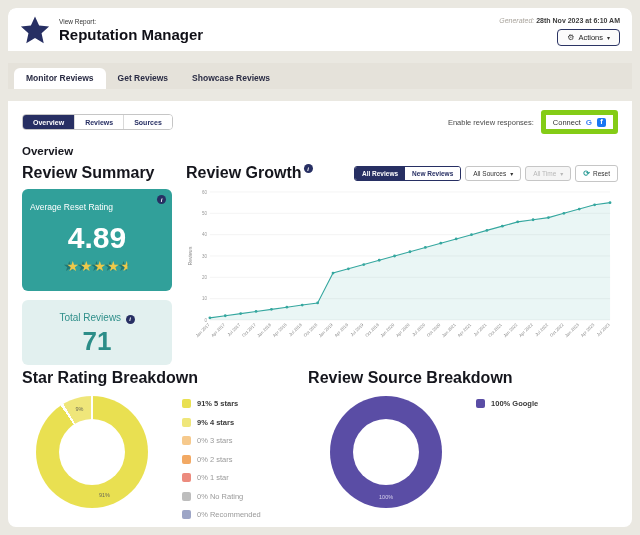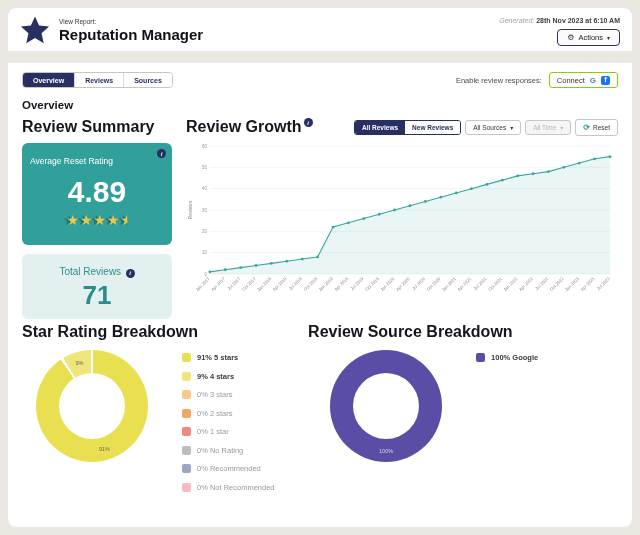--- a/index.html
+++ b/index.html
@@ -35,21 +35,21 @@
   
   .content { background:#fff; flex:1; padding:9px 14px 6px; border-radius:0 0 8px 8px; }
 
   .subtab-row { display:flex; justify-content:space-between; align-items:center; }
   .pill-group { display:inline-flex; border:1px solid #c6c6c6; border-radius:4px; overflow:hidden; }
   .pill { font-size:7px; padding:3.5px 10px; background:#fff; color:#272f63; font-weight:bold; cursor:pointer; border-right:1px solid #d9d9d9; }
   .pill:last-child { border-right:none; }
   .pill.active { background:#272f63; color:#fff; }
   .responses { display:flex; align-items:center; gap:7px; }
   .responses-label { font-size:7.5px; color:#4a4a4a; }
-  .connect-btn { display:inline-flex; align-items:center; gap:5px; border:1px solid #84cc16; border-radius:3px; background:#fff; padding:2.5px 7px; font-size:7.5px; color:#333; cursor:pointer; font-family:inherit; }
+  .connect-btn { display:inline-flex; align-items:center; gap:5px; border:5px solid #84cc16; border-radius:3px; background:#fff; padding:2.5px 7px; font-size:7.5px; color:#333; cursor:pointer; font-family:inherit; }
   .gicon { color:#4285F4; font-weight:bold; font-size:8px; }
   .fbicon { background:#1877F2; color:#fff; width:9px; height:9px; border-radius:2px; font-size:7.5px; font-weight:bold; display:inline-flex; align-items:center; justify-content:center; line-height:1; }
 
   .overview-title { font-size:11.5px; font-weight:bold; color:#15161d; margin:11px 0 7px; }
 
   .main-row { display:flex; gap:14px; }
   .left-col { width:150px; flex-shrink:0; }
   .panel-title { font-size:16px; font-weight:bold; color:#15161d; }
   .left-col .panel-title { margin-bottom:7px; }
 
@@ -118,20 +118,25 @@
         <span class="gen-value">28th Nov 2023 at 6:10 AM</span>
       </div>
       <button class="actions-btn">
         <span class="gear">⚙</span>
         <span>Actions</span>
         <span class="chev">▾</span>
       </button>
     </div>
   </div>
 
+  <div class="tabstrip">
+    <div class="tab active">Monitor Reviews</div>
+    <div class="tab">Get Reviews</div>
+    <div class="tab">Showcase Reviews</div>
+  </div>
 
   <div class="content">
 
     <div class="subtab-row">
       <div class="pill-group">
         <div class="pill active">Overview</div>
         <div class="pill">Reviews</div>
         <div class="pill">Sources</div>
       </div>
       <div class="responses">

